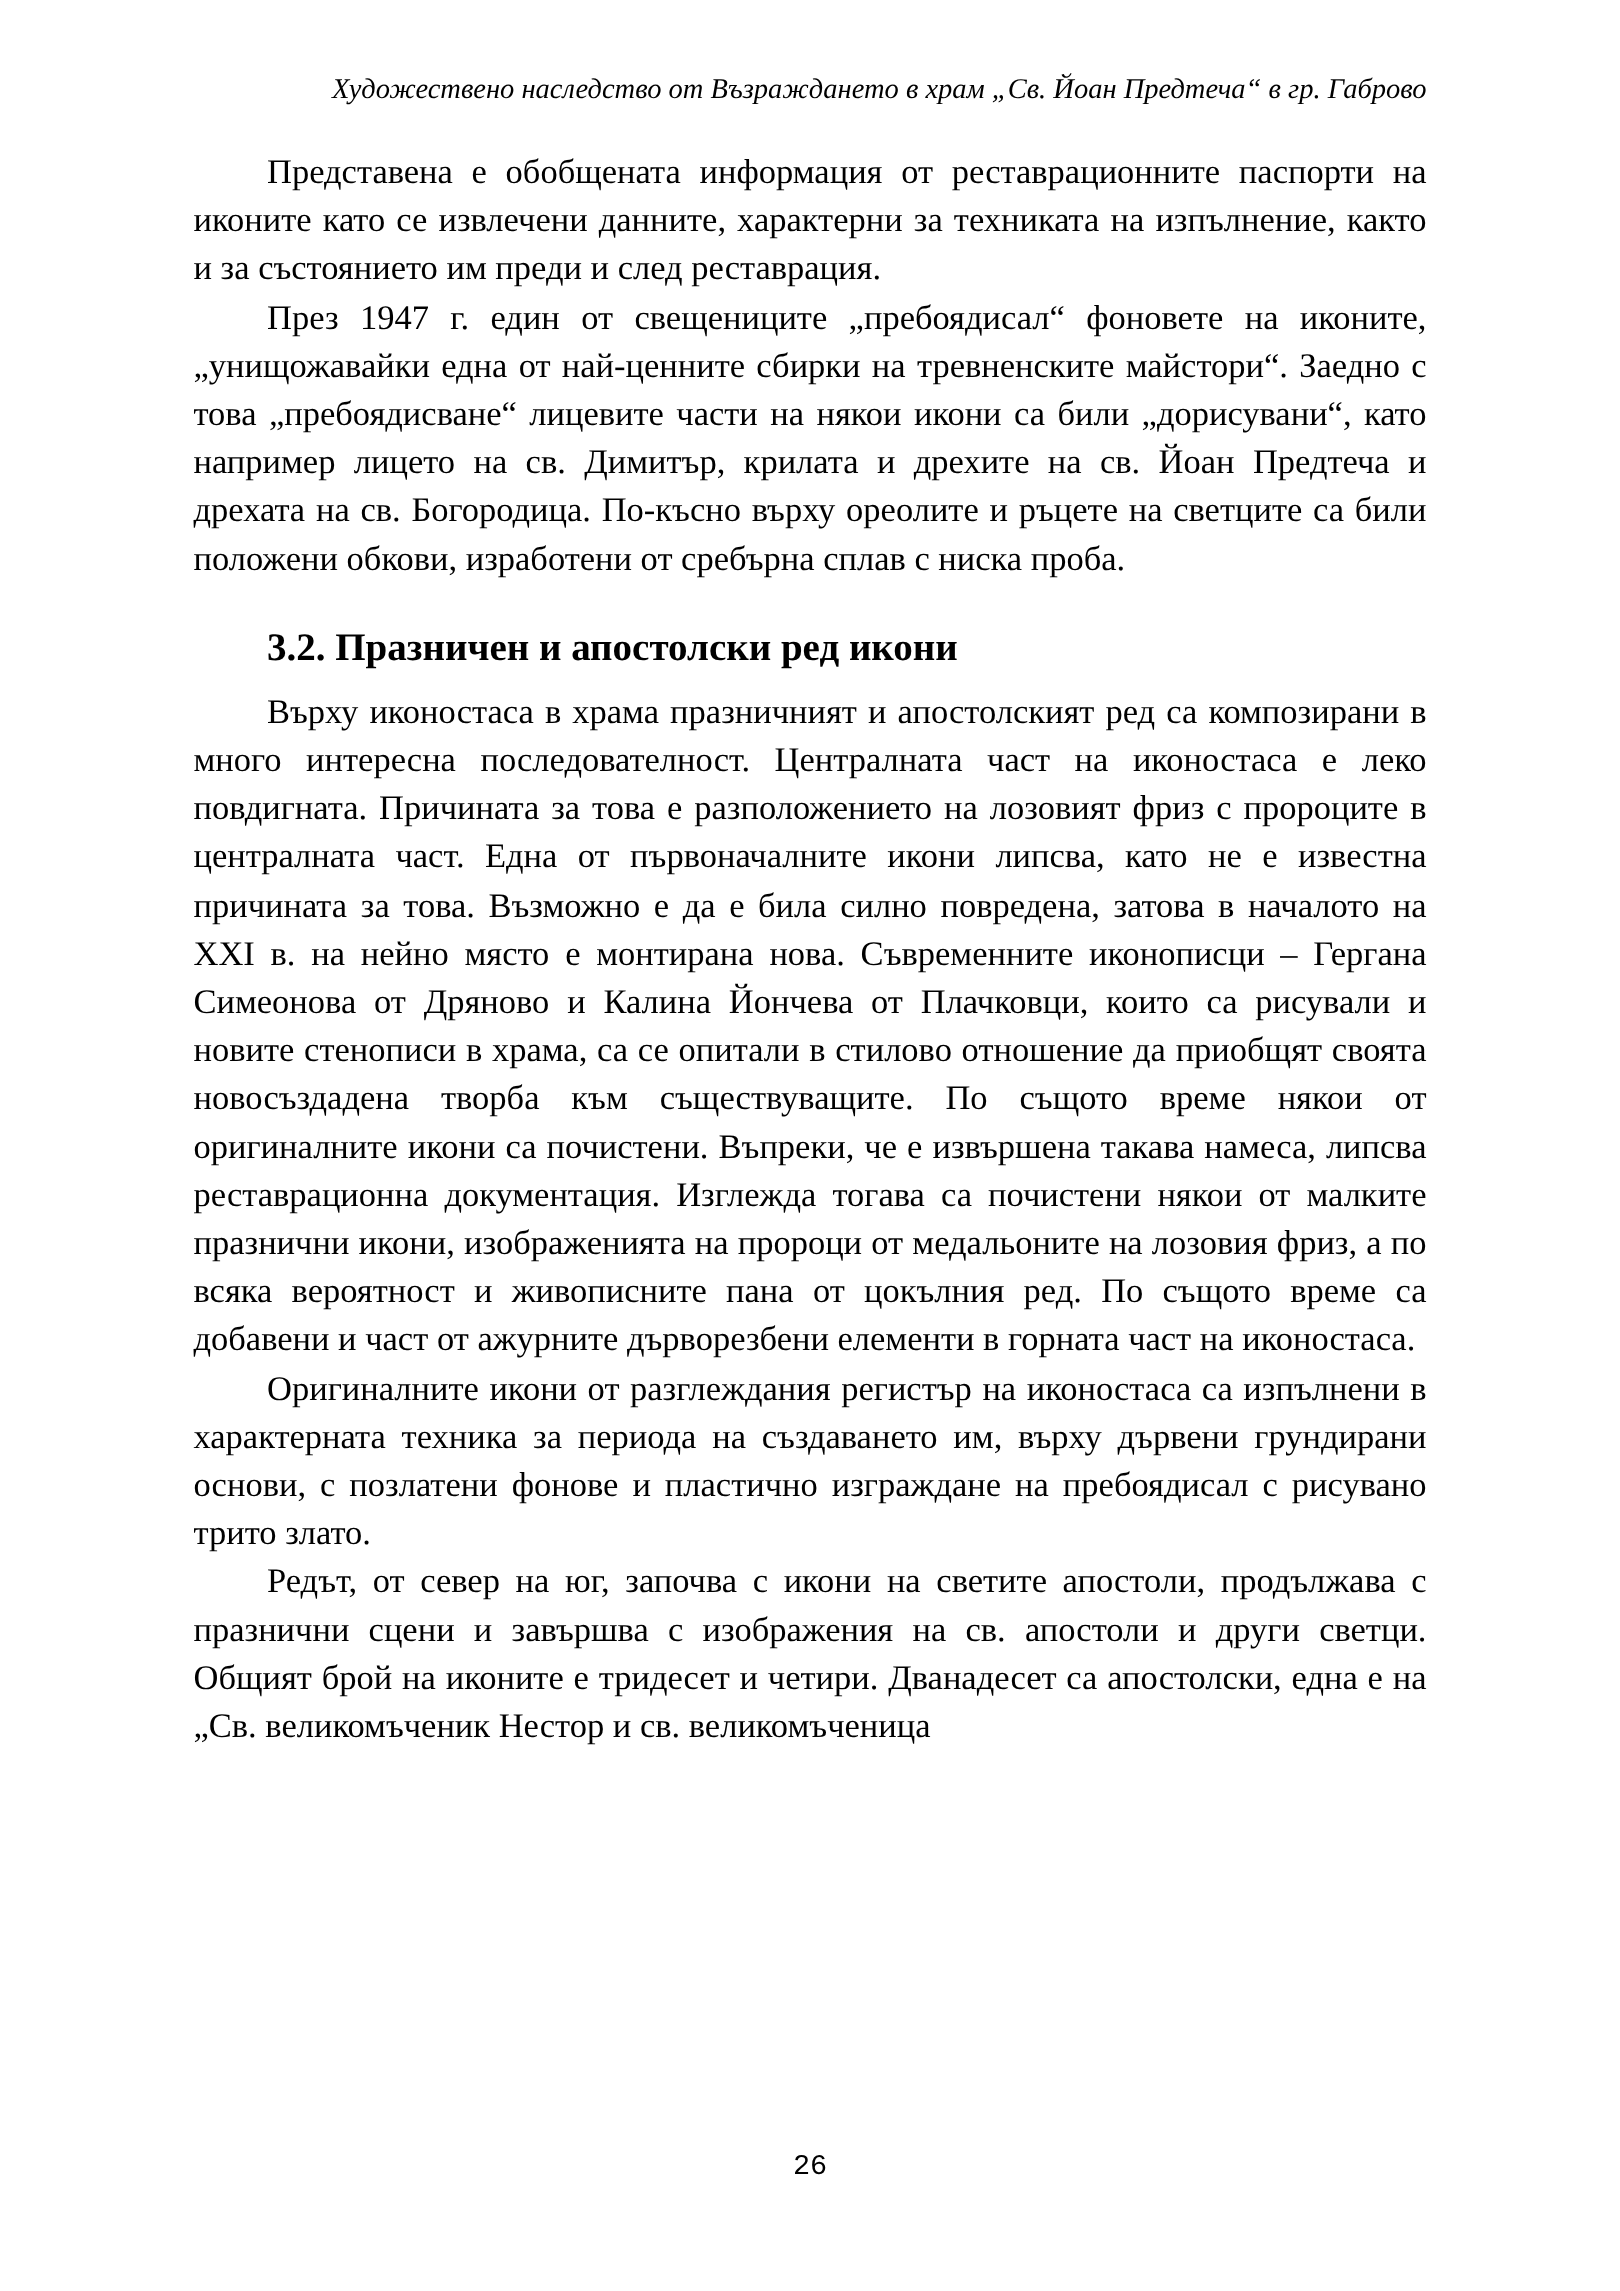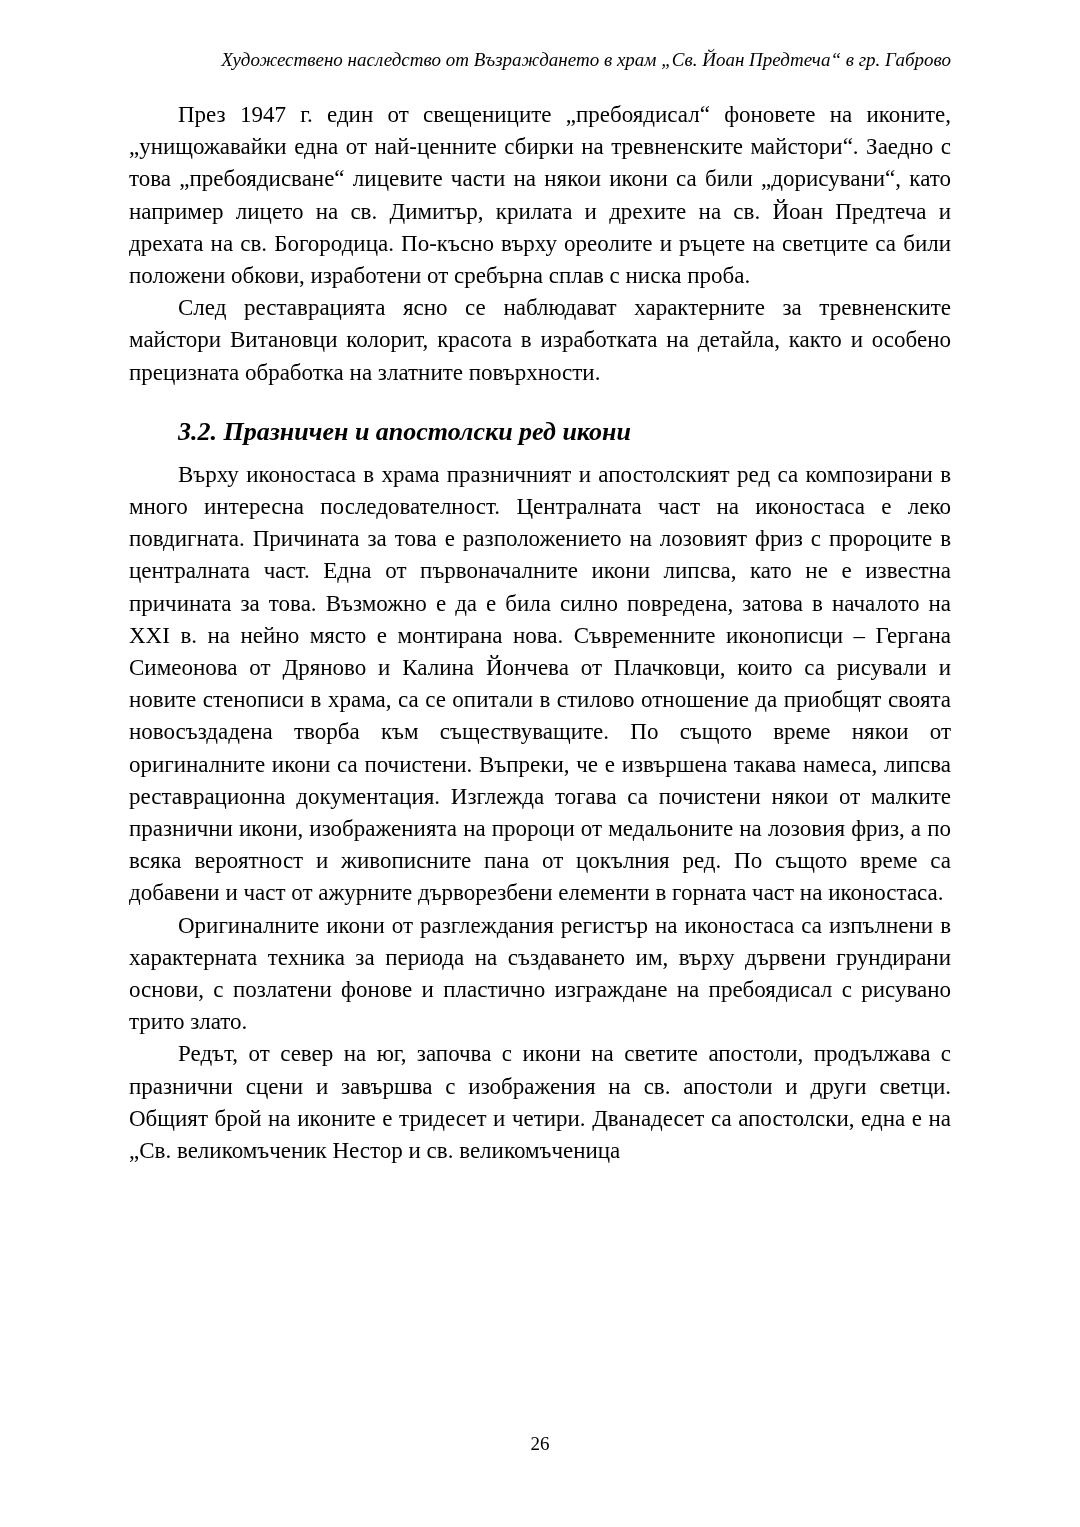--- a/index.html
+++ b/index.html
@@ -44,46 +44,45 @@
   }
   h2.section-heading {
     font-family: "Liberation Serif", serif;
     font-size: 26px;
     font-weight: bold;
     line-height: 32px;
     margin: 27px 0 11px 0;
     padding-left: 49px;
     text-align: left;
     text-indent: 0;
-    font-style: italic;
   }
   .page-footer {
     position: absolute;
     left: 0;
     top: 1433px;
     width: 100%;
     text-align: center;
-    font-family: Liberation Serif, serif;
+    font-family: Liberation Mono, monospace;
     font-size: 19px;
     color: #000000;
   }
 </style>
 </head>
 <body>
 
 <div class="page">
   <div class="content">
 
     <div class="page-header">
       <div class="header-line">Художествено наследство от Възраждането в храм „Св. Йоан Предтеча“ в гр. Габрово</div>
     </div>
 
     <div class="body-text">
+      <p class="par">Представена е обобщената информация от реставрационните паспорти на иконите като се извлечени данните, характерни за техниката на изпълнение, както и за състоянието им преди и след реставрация.</p>
       <p class="par">През 1947 г. един от свещениците „пребоядисал“ фоновете на иконите, „унищожавайки една от най-ценните сбирки на тревненските майстори“. Заедно с това „пребоядисване“ лицевите части на някои икони са били „дорисувани“, като например лицето на св. Димитър, крилата и дрехите на св. Йоан Предтеча и дрехата на св. Богородица. По-късно върху ореолите и ръцете на светците са били положени обкови, изработени от сребърна сплав с ниска проба.</p>
-      <p class="par">След реставрацията ясно се наблюдават характерните за тревненските майстори Витановци колорит, красота в изработката на детайла, както и особено прецизната обработка на златните повърхности.</p>
 
       <h2 class="section-heading">3.2. Празничен и апостолски ред икони</h2>
 
       <p class="par">Върху иконостаса в храма празничният и апостолският ред са композирани в много интересна последователност. Централната част на иконостаса е леко повдигната. Причината за това е разположението на лозовият фриз с пророците в централната част. Една от първоначалните икони липсва, като не е известна причината за това. Възможно е да е била силно повредена, затова в началото на XXI в. на нейно място е монтирана нова. Съвременните иконописци – Гергана Симеонова от Дряново и Калина Йончева от Плачковци, които са рисували и новите стенописи в храма, са се опитали в стилово отношение да приобщят своята новосъздадена творба към съществуващите. По същото време някои от оригиналните икони са почистени. Въпреки, че е извършена такава намеса, липсва реставрационна документация. Изглежда тогава са почистени някои от малките празнични икони, изображенията на пророци от медальоните на лозовия фриз, а по всяка вероятност и живописните пана от цокълния ред. По същото време са добавени и част от ажурните дърворезбени елементи в горната част на иконостаса.</p>
       <p class="par">Оригиналните икони от разглеждания регистър на иконостаса са изпълнени в характерната техника за периода на създаването им, върху дървени грундирани основи, с позлатени фонове и пластично изграждане на пребоядисал с рисувано трито злато.</p>
       <p class="par">Редът, от север на юг, започва с икони на светите апостоли, продължава с празнични сцени и завършва с изображения на св. апостоли и други светци. Общият брой на иконите е тридесет и четири. Дванадесет са апостолски, една е на „Св. великомъченик Нестор и св. великомъченица</p>
     </div>
 
   </div>
 

